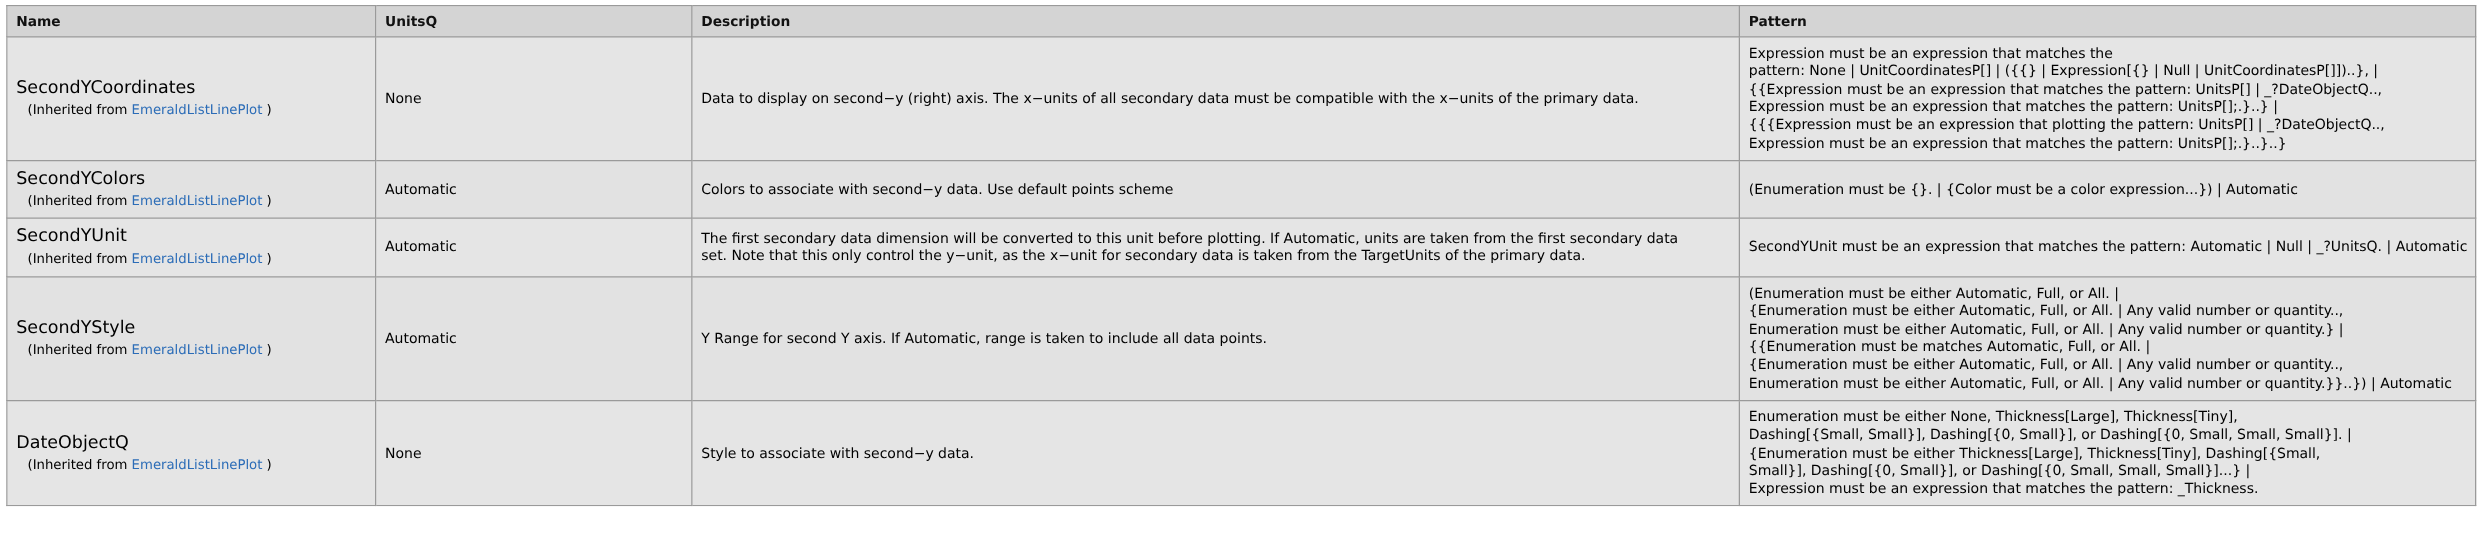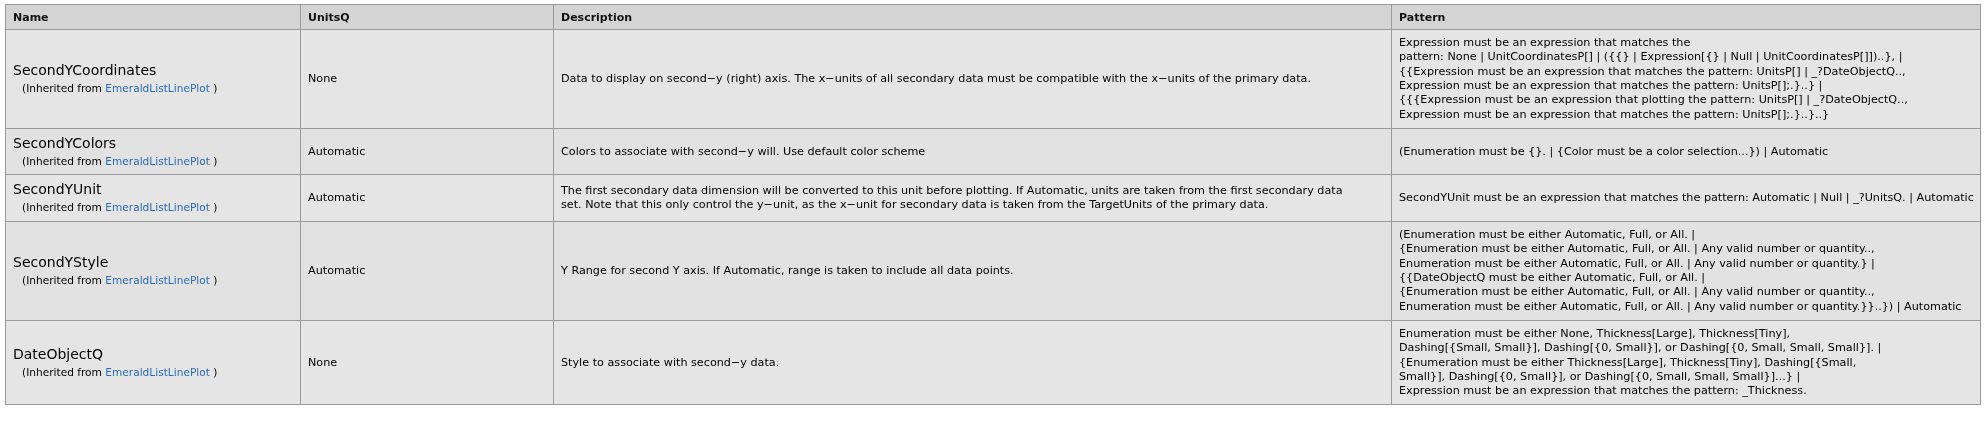--- a/index.html
+++ b/index.html
@@ -119,24 +119,24 @@
 
     <tr class="alt">
       <td>
         <span class="sym-name">SecondYColors</span>
         <span class="inherit"><span>(Inherited from</span>
           <a href="#">EmeraldListLinePlot</a>
           <span>)</span></span>
       </td>
       <td>Automatic</td>
       <td class="desc-cell">
-        <span class="desc-line">Colors to associate with second−y will.  Use default color scheme</span>
+        <span class="desc-line">Colors to associate with second−y data.  Use default points scheme</span>
       </td>
       <td class="pattern-cell">
-        <span class="pattern-line">(Enumeration must be {}. | {Color must be a color selection...}) | Automatic</span>
+        <span class="pattern-line">(Enumeration must be {}. | {Color must be a color expression...}) | Automatic</span>
       </td>
     </tr>
 
     <tr class="plain">
       <td>
         <span class="sym-name">SecondYUnit</span>
         <span class="inherit"><span>(Inherited from</span>
           <a href="#">EmeraldListLinePlot</a>
           <span>)</span></span>
       </td>
@@ -158,21 +158,21 @@
           <span>)</span></span>
       </td>
       <td>Automatic</td>
       <td class="desc-cell">
         <span class="desc-line">Y Range for second Y axis.  If Automatic, range is taken to include all data points.</span>
       </td>
       <td class="pattern-cell">
         <span class="pattern-line">(Enumeration must be either Automatic, Full, or All. |</span>
         <span class="pattern-line">{Enumeration must be either Automatic, Full, or All. | Any valid number or quantity..,</span>
         <span class="pattern-line"> Enumeration must be either Automatic, Full, or All. | Any valid number or quantity.} |</span>
-        <span class="pattern-line">{{DateObjectQ must be either Automatic, Full, or All. |</span>
+        <span class="pattern-line">{{Enumeration must be matches Automatic, Full, or All. |</span>
         <span class="pattern-line"> {Enumeration must be either Automatic, Full, or All. | Any valid number or quantity..,</span>
         <span class="pattern-line">  Enumeration must be either Automatic, Full, or All. | Any valid number or quantity.}}..}) | Automatic</span>
       </td>
     </tr>
 
     <tr class="plain">
       <td>
         <span class="sym-name">DateObjectQ</span>
         <span class="inherit"><span>(Inherited from</span>
           <a href="#">EmeraldListLinePlot</a>

